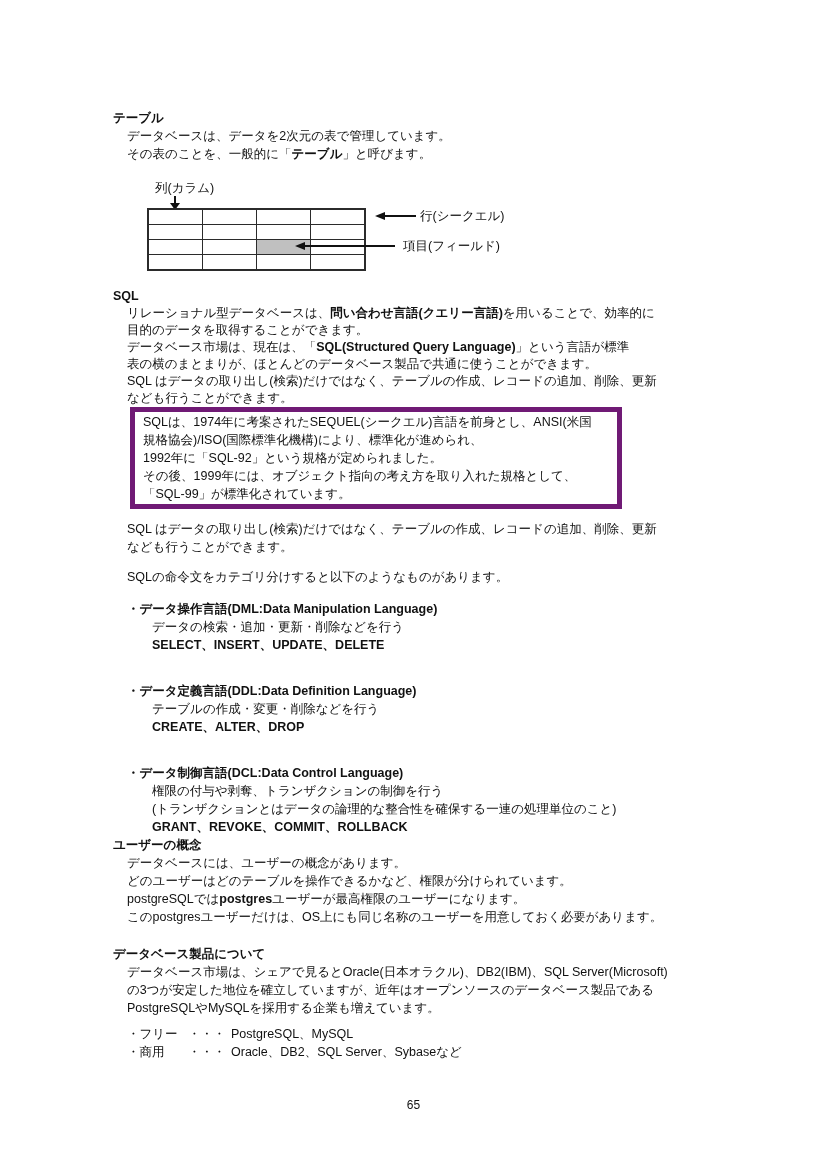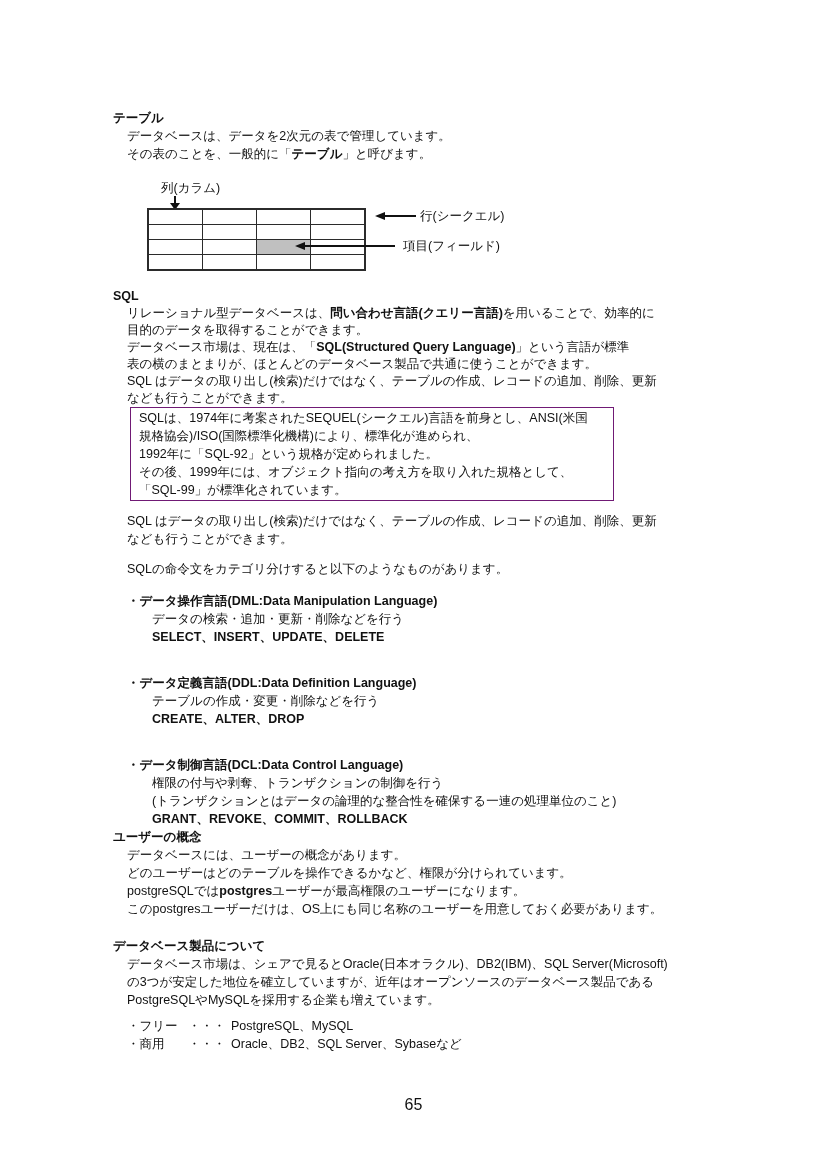--- a/index.html
+++ b/index.html
@@ -6,49 +6,49 @@
   body{width:827px;height:1169px;background:#ffffff;position:relative;overflow:hidden;
        font-family:"Liberation Sans","DejaVu Sans",sans-serif;color:#111;
        font-size:12.5px;line-height:18px;}
   .content{padding:109px 20px 0 113px;}
   .line{white-space:nowrap;}
   b{font-weight:bold;}
   .heading{font-weight:bold;white-space:nowrap;}
   .body-ind{margin-left:14px;}
   
   .diagram{position:relative;height:96px;margin-top:16px;margin-left:34px;width:620px;}
-  .d-col-label{position:absolute;left:14px;top:0;white-space:nowrap;}
+  .d-col-label{position:absolute;left:8px;top:0;white-space:nowrap;}
   .d-arrow-down{position:absolute;left:23px;top:17px;}
   .d-arrow-down .stem{width:2px;height:7px;background:#111;margin-left:4px;}
   .d-arrow-down .head{width:0;height:0;border-left:5px solid transparent;border-right:5px solid transparent;border-top:7px solid #111;}
   table.d-table{position:absolute;left:0;top:29px;border-collapse:collapse;border:2px solid #2b2b2b;}
   table.d-table td{width:53px;height:14px;padding:0;border:1px solid #2b2b2b;}
   .d-hline{height:2px;background:#111;}
   .head-left{width:0;height:0;border-top:4px solid transparent;border-bottom:4px solid transparent;border-right:10px solid #111;}
   .d-row-arrow{position:absolute;left:228px;top:33px;display:flex;align-items:center;}
   .d-row-label{position:absolute;left:273px;top:28px;white-space:nowrap;}
   .d-field-arrow{position:absolute;left:148px;top:63px;display:flex;align-items:center;}
   .d-field-label{position:absolute;left:256px;top:58px;white-space:nowrap;}
   
   .h-sql{margin-top:12px;}
   .para1{line-height:17px;}
-  .info-box{margin-left:17px;width:466px;border:1px solid #701a75;padding:1px 8px;}
+  .info-box{margin-left:17px;width:466px;border:5px solid #701a75;padding:1px 8px;}
   .para2{margin-top:11px;}
   .intro{margin-top:12px;}
   .category{margin-top:28px;}
   .category.first{margin-top:14px;}
   .cat-indent{margin-left:25px;}
   .bold{font-weight:bold;}
   
   .h-user{margin-top:0px;}
   .h-products{margin-top:19px;}
   .plist{margin-top:8px;}
   .plist .term{display:inline-block;width:61px;}
   .plist .dots{display:inline-block;width:43px;}
-  .page-number{position:absolute;top:1096px;left:0;right:0;text-align:center;font-size:16px;}
+  .page-number{position:absolute;top:1096px;left:0;right:0;text-align:center;font-size:12px;}
 </style>
 </head>
 <body>
 
 <div class="content">
 
   <div class="heading">テーブル</div>
   <div class="body-ind">
     <div class="line"><span>データベースは、データを2次元の表で管理しています。</span></div>
     <div class="line"><span>その表のことを、一般的に「</span><b>テーブル</b><span>」と呼びます。</span></div>

